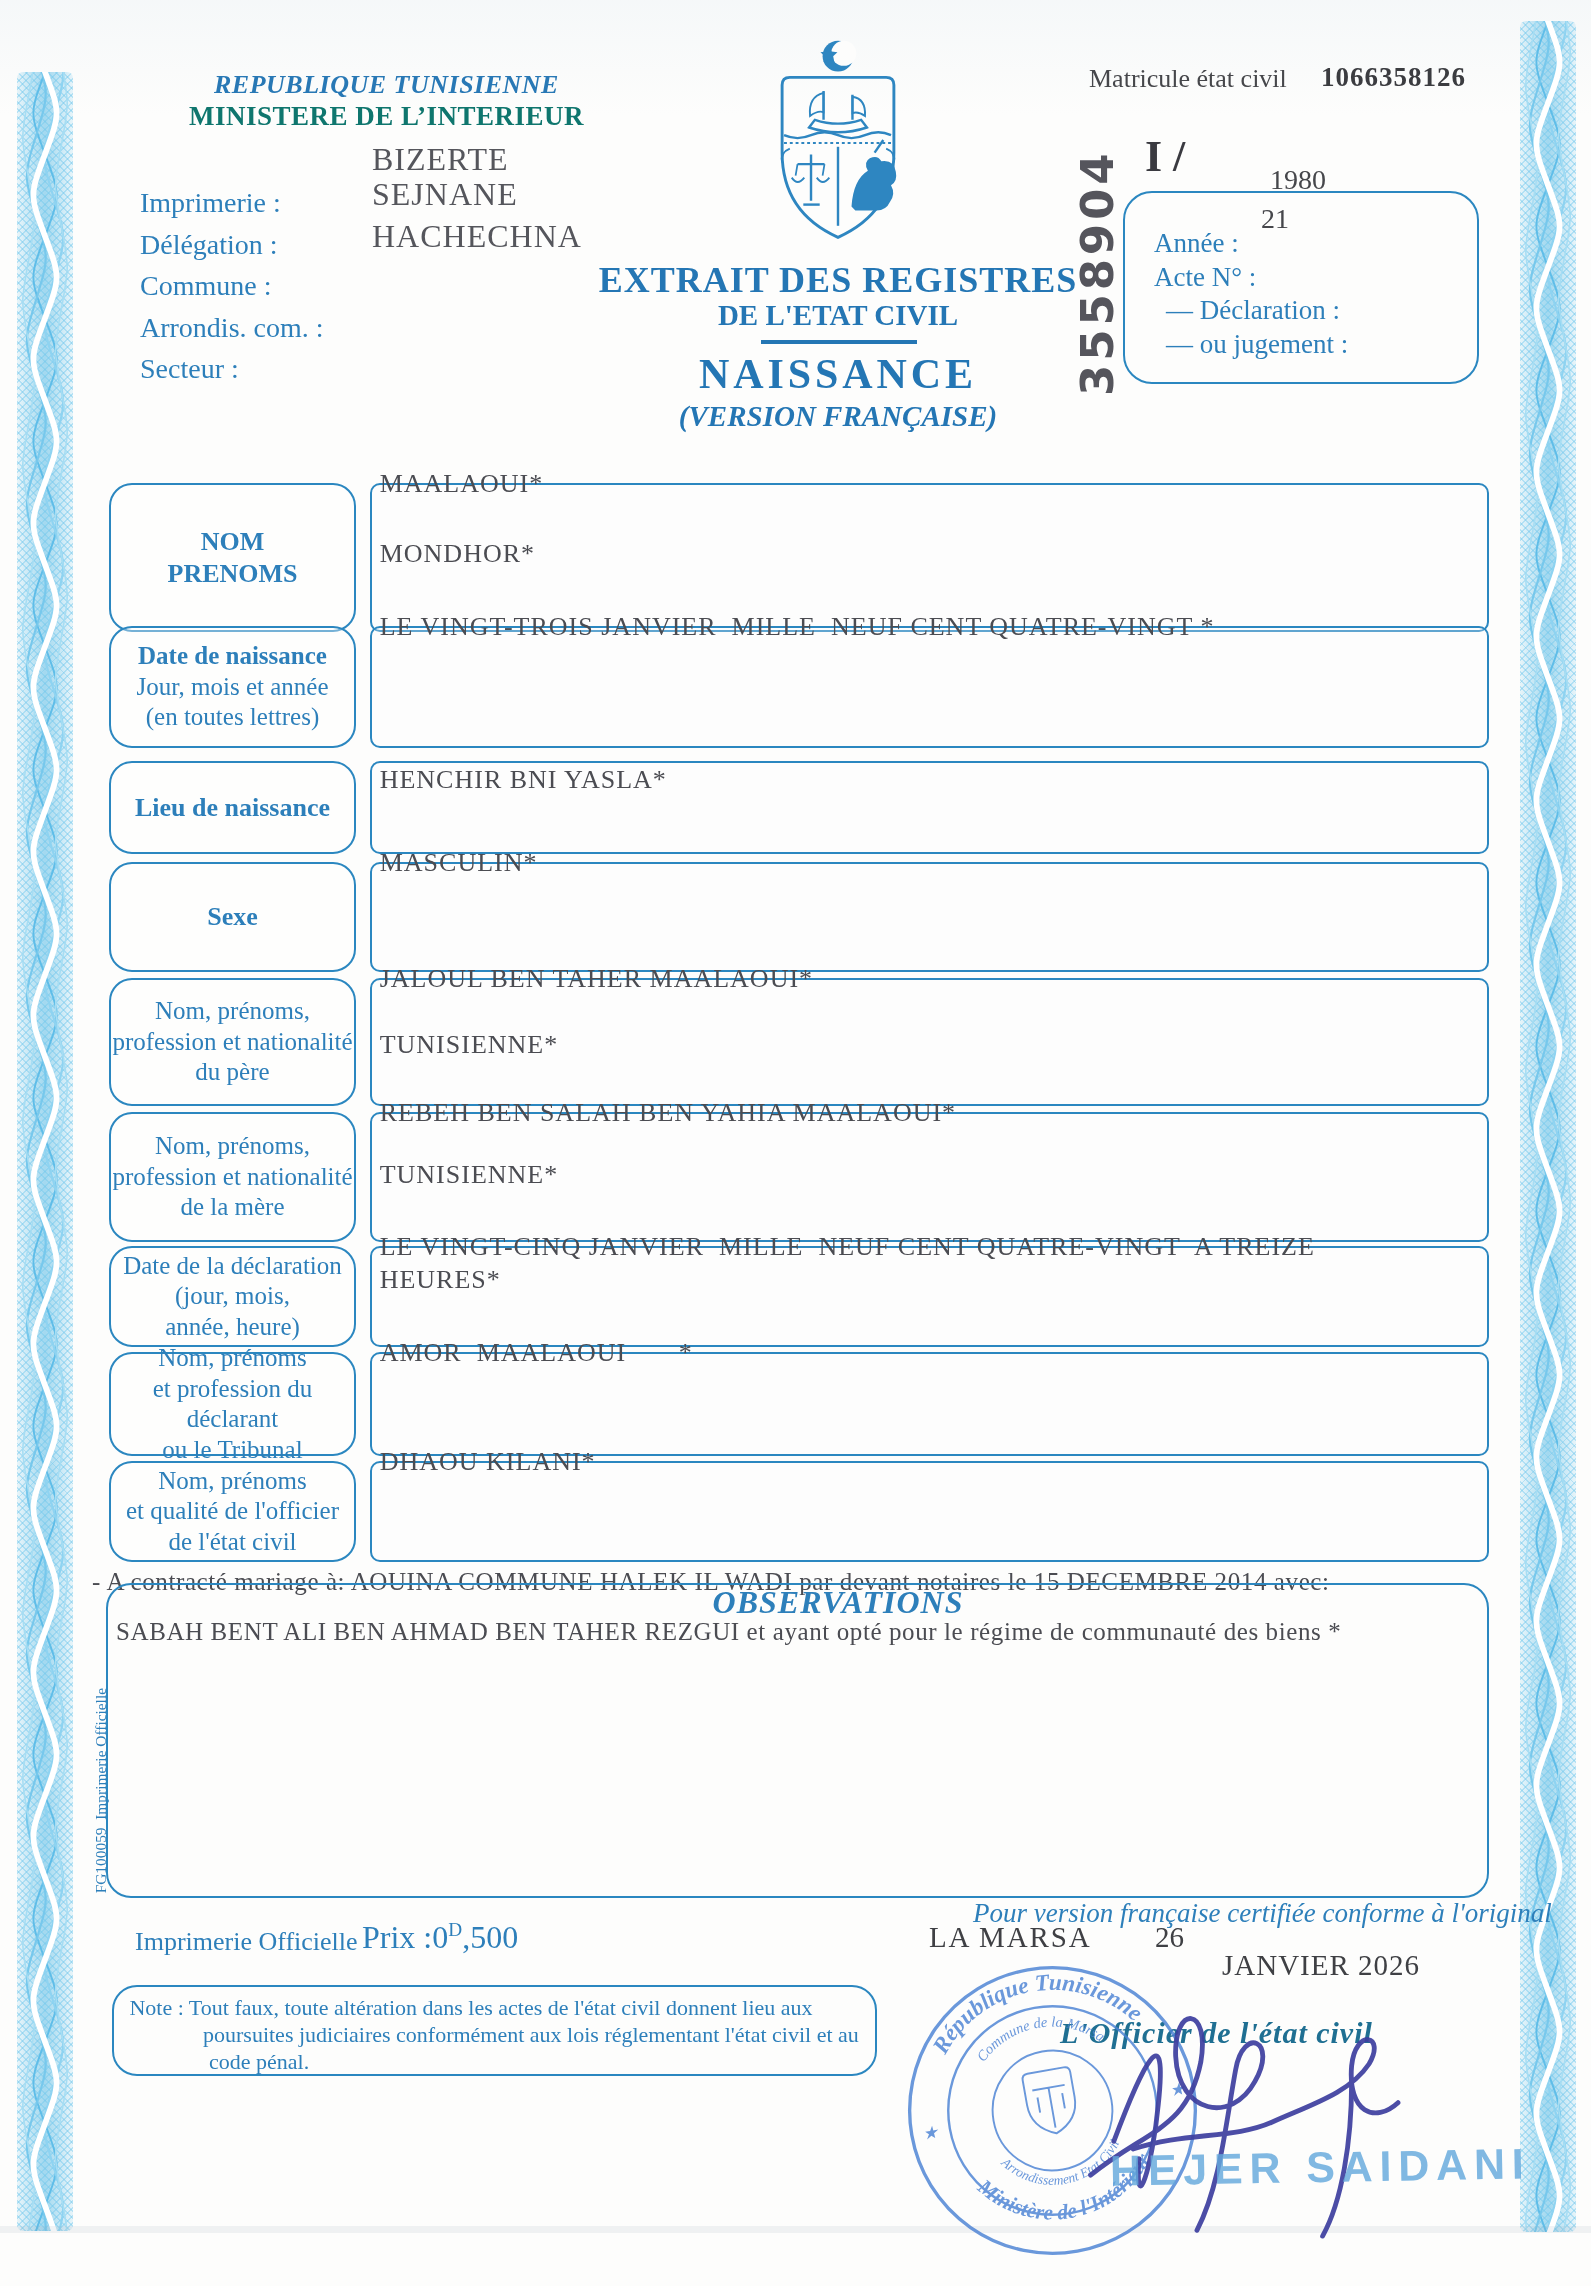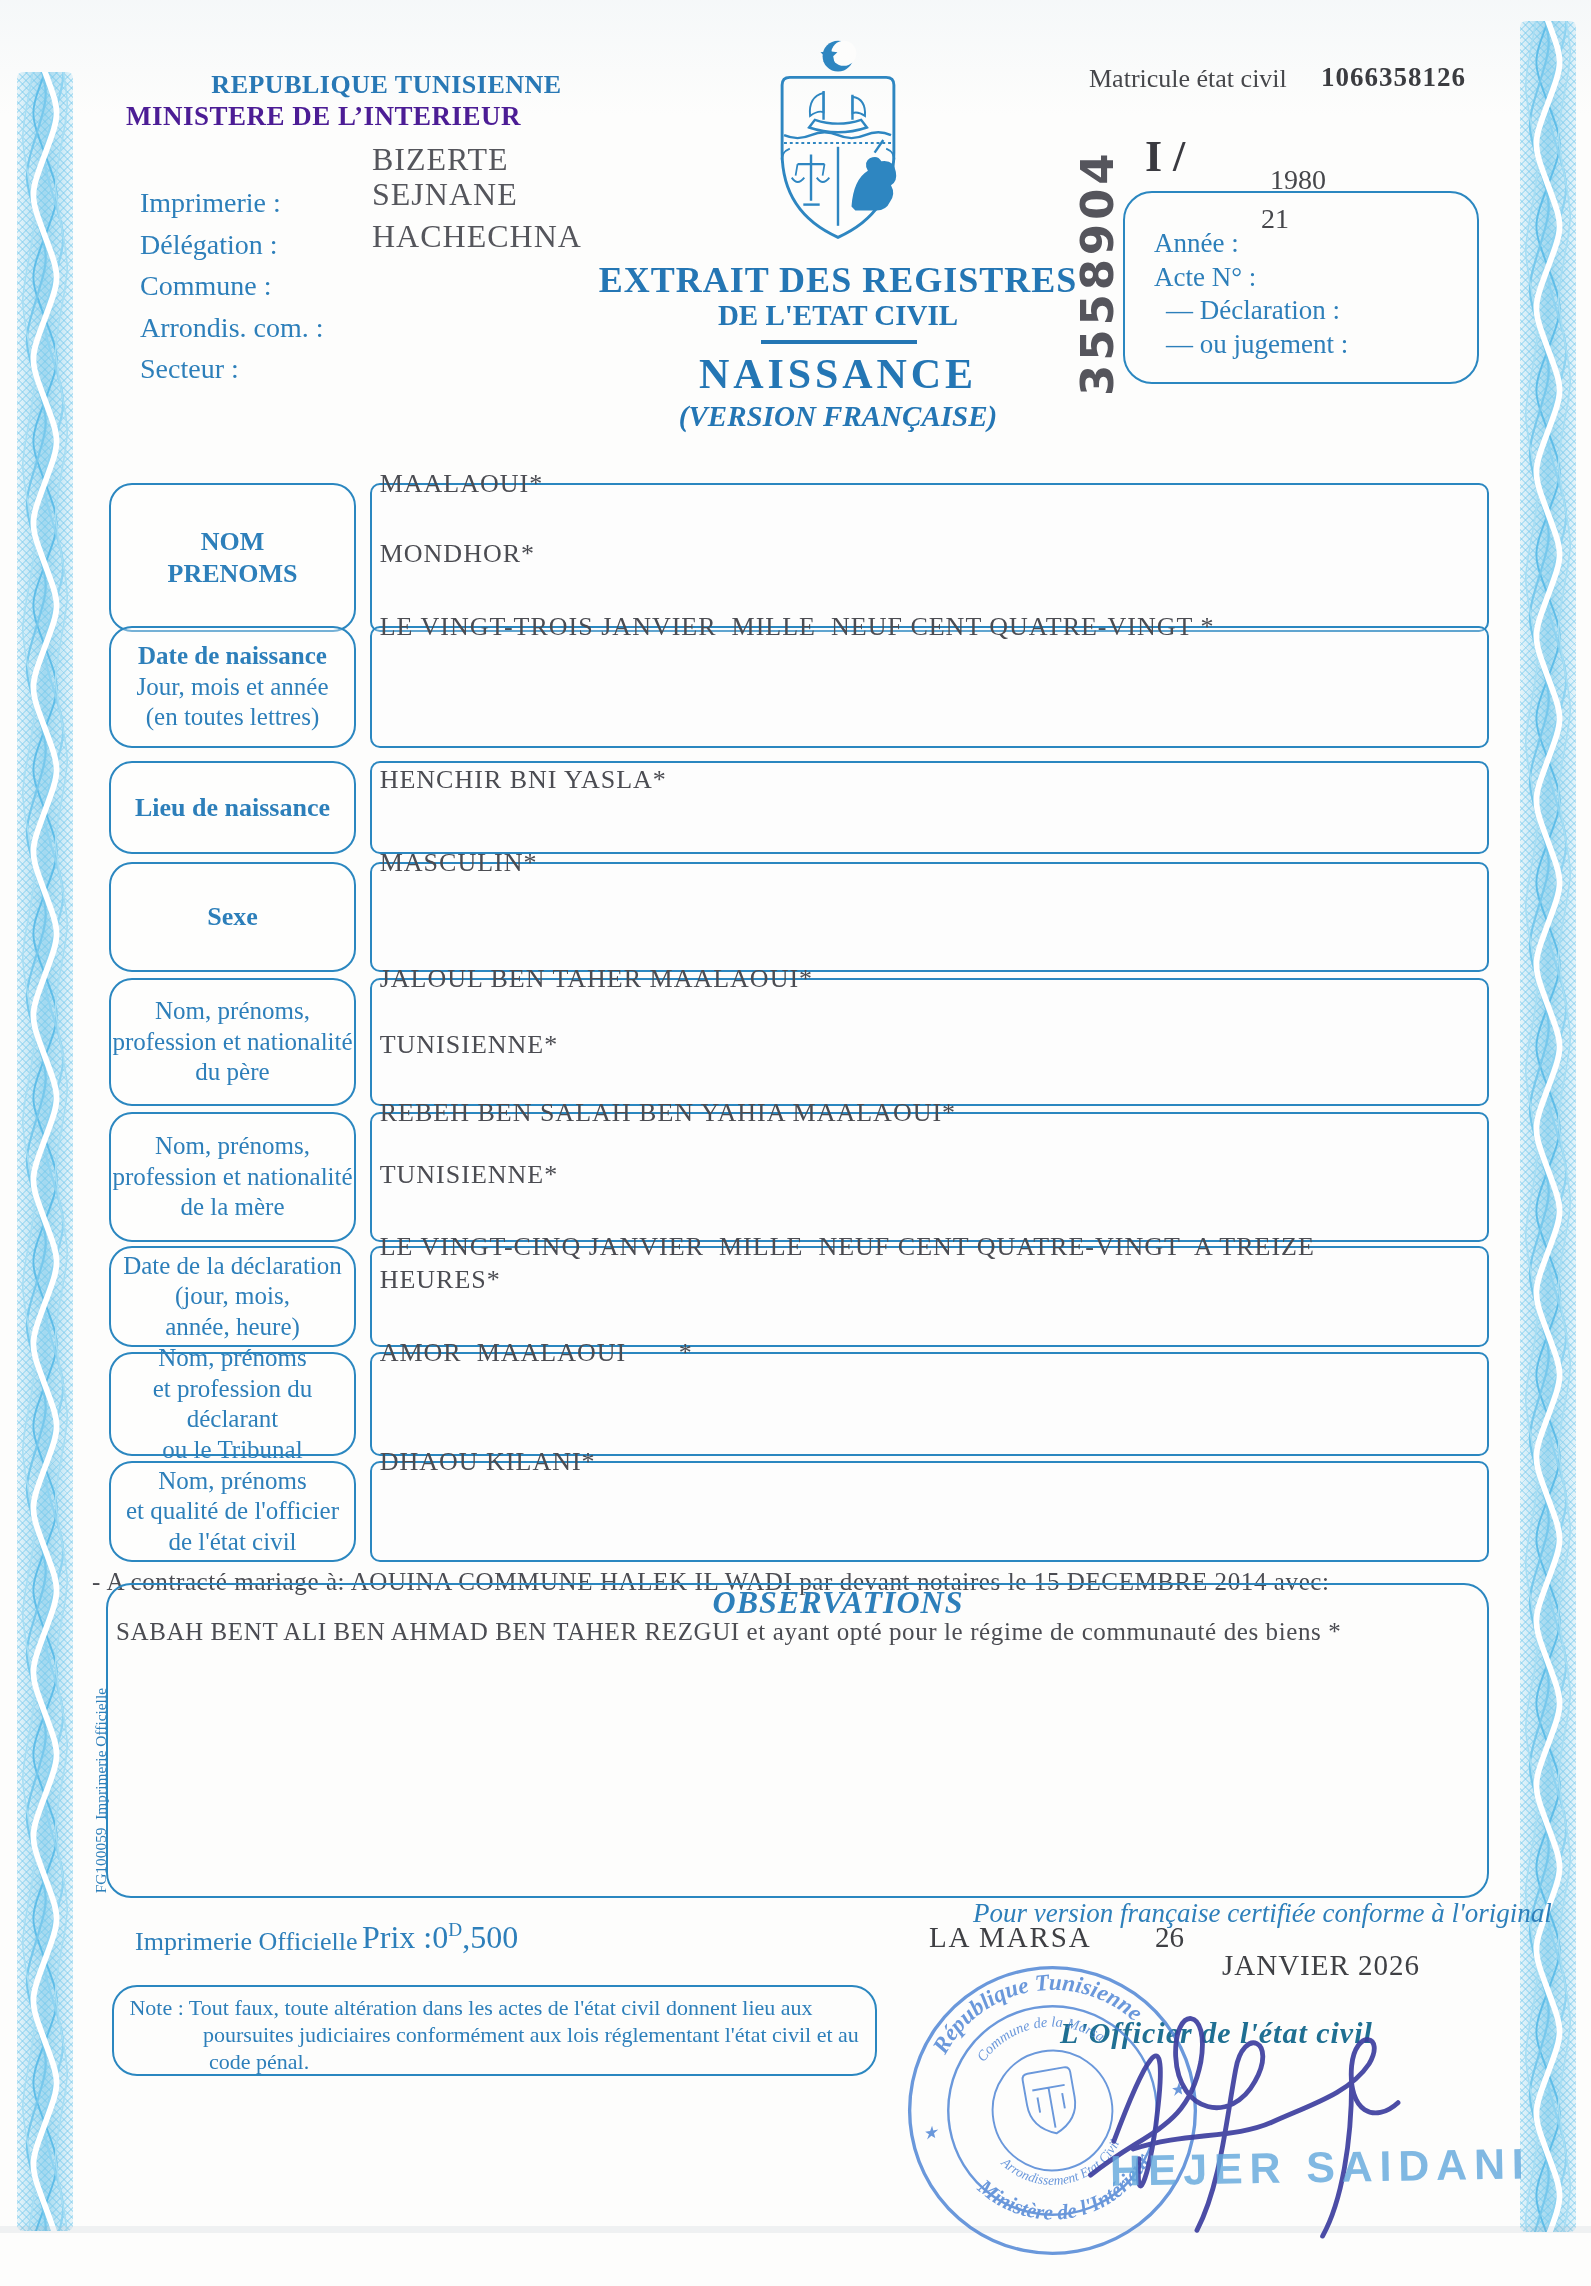--- a/index.html
+++ b/index.html
@@ -13,22 +13,22 @@
      background:
        repeating-linear-gradient(45deg, rgba(110,198,236,.40) 0 1.4px, rgba(255,255,255,0) 1.4px 5.3px),
        repeating-linear-gradient(-45deg, rgba(110,198,236,.40) 0 1.4px, rgba(255,255,255,0) 1.4px 5.3px),
        linear-gradient(90deg, rgba(150,215,242,.20), rgba(86,185,228,.55), rgba(150,215,242,.20));
      border-radius:5.8px;}
   .guilloche svg{position:absolute;left:0;top:0;}
   .g-left{left:17.4px;top:72px;height:2159px;}
   .g-right{left:1520px;top:21px;height:2211px;}
 
   .scan-edge{position:absolute;left:0;top:2226px;width:1591px;height:6.8px;background:rgba(150,165,178,.13);}
-  .republic{position:absolute;left:145px;top:70px;width:483px;text-align:center;font-size:26px;font-weight:bold;color:#2878b5;letter-spacing:0.5px;}
-  .ministry{position:absolute;left:126px;top:101px;width:521px;font-size:27px;font-weight:bold;color:#4c1d95;letter-spacing:0.5px;}
+  .republic{position:absolute;left:145px;top:70px;width:483px;text-align:center;font-size:26px;font-weight:bold;color:#2878b5;letter-spacing:0.5px;font-style:italic;}
+  .ministry{position:absolute;left:126px;top:101px;width:521px;text-align:center;font-size:27px;font-weight:bold;color:#0f766e;letter-spacing:0.5px;}
   .admin-label{position:absolute;left:140px;font-size:28px;color:#2d7fba;}
   .admin-value{position:absolute;left:372px;font-size:32px;color:#55565c;letter-spacing:1px;}
 
   .matricule-label{position:absolute;left:1089px;top:64px;font-size:26px;color:#46474b;}
   .matricule-value{position:absolute;left:1321px;top:62px;font-size:27px;font-weight:bold;color:#3b3c40;letter-spacing:1px;}
 
   
   .crest{position:absolute;left:751px;top:35px;}
 
   

